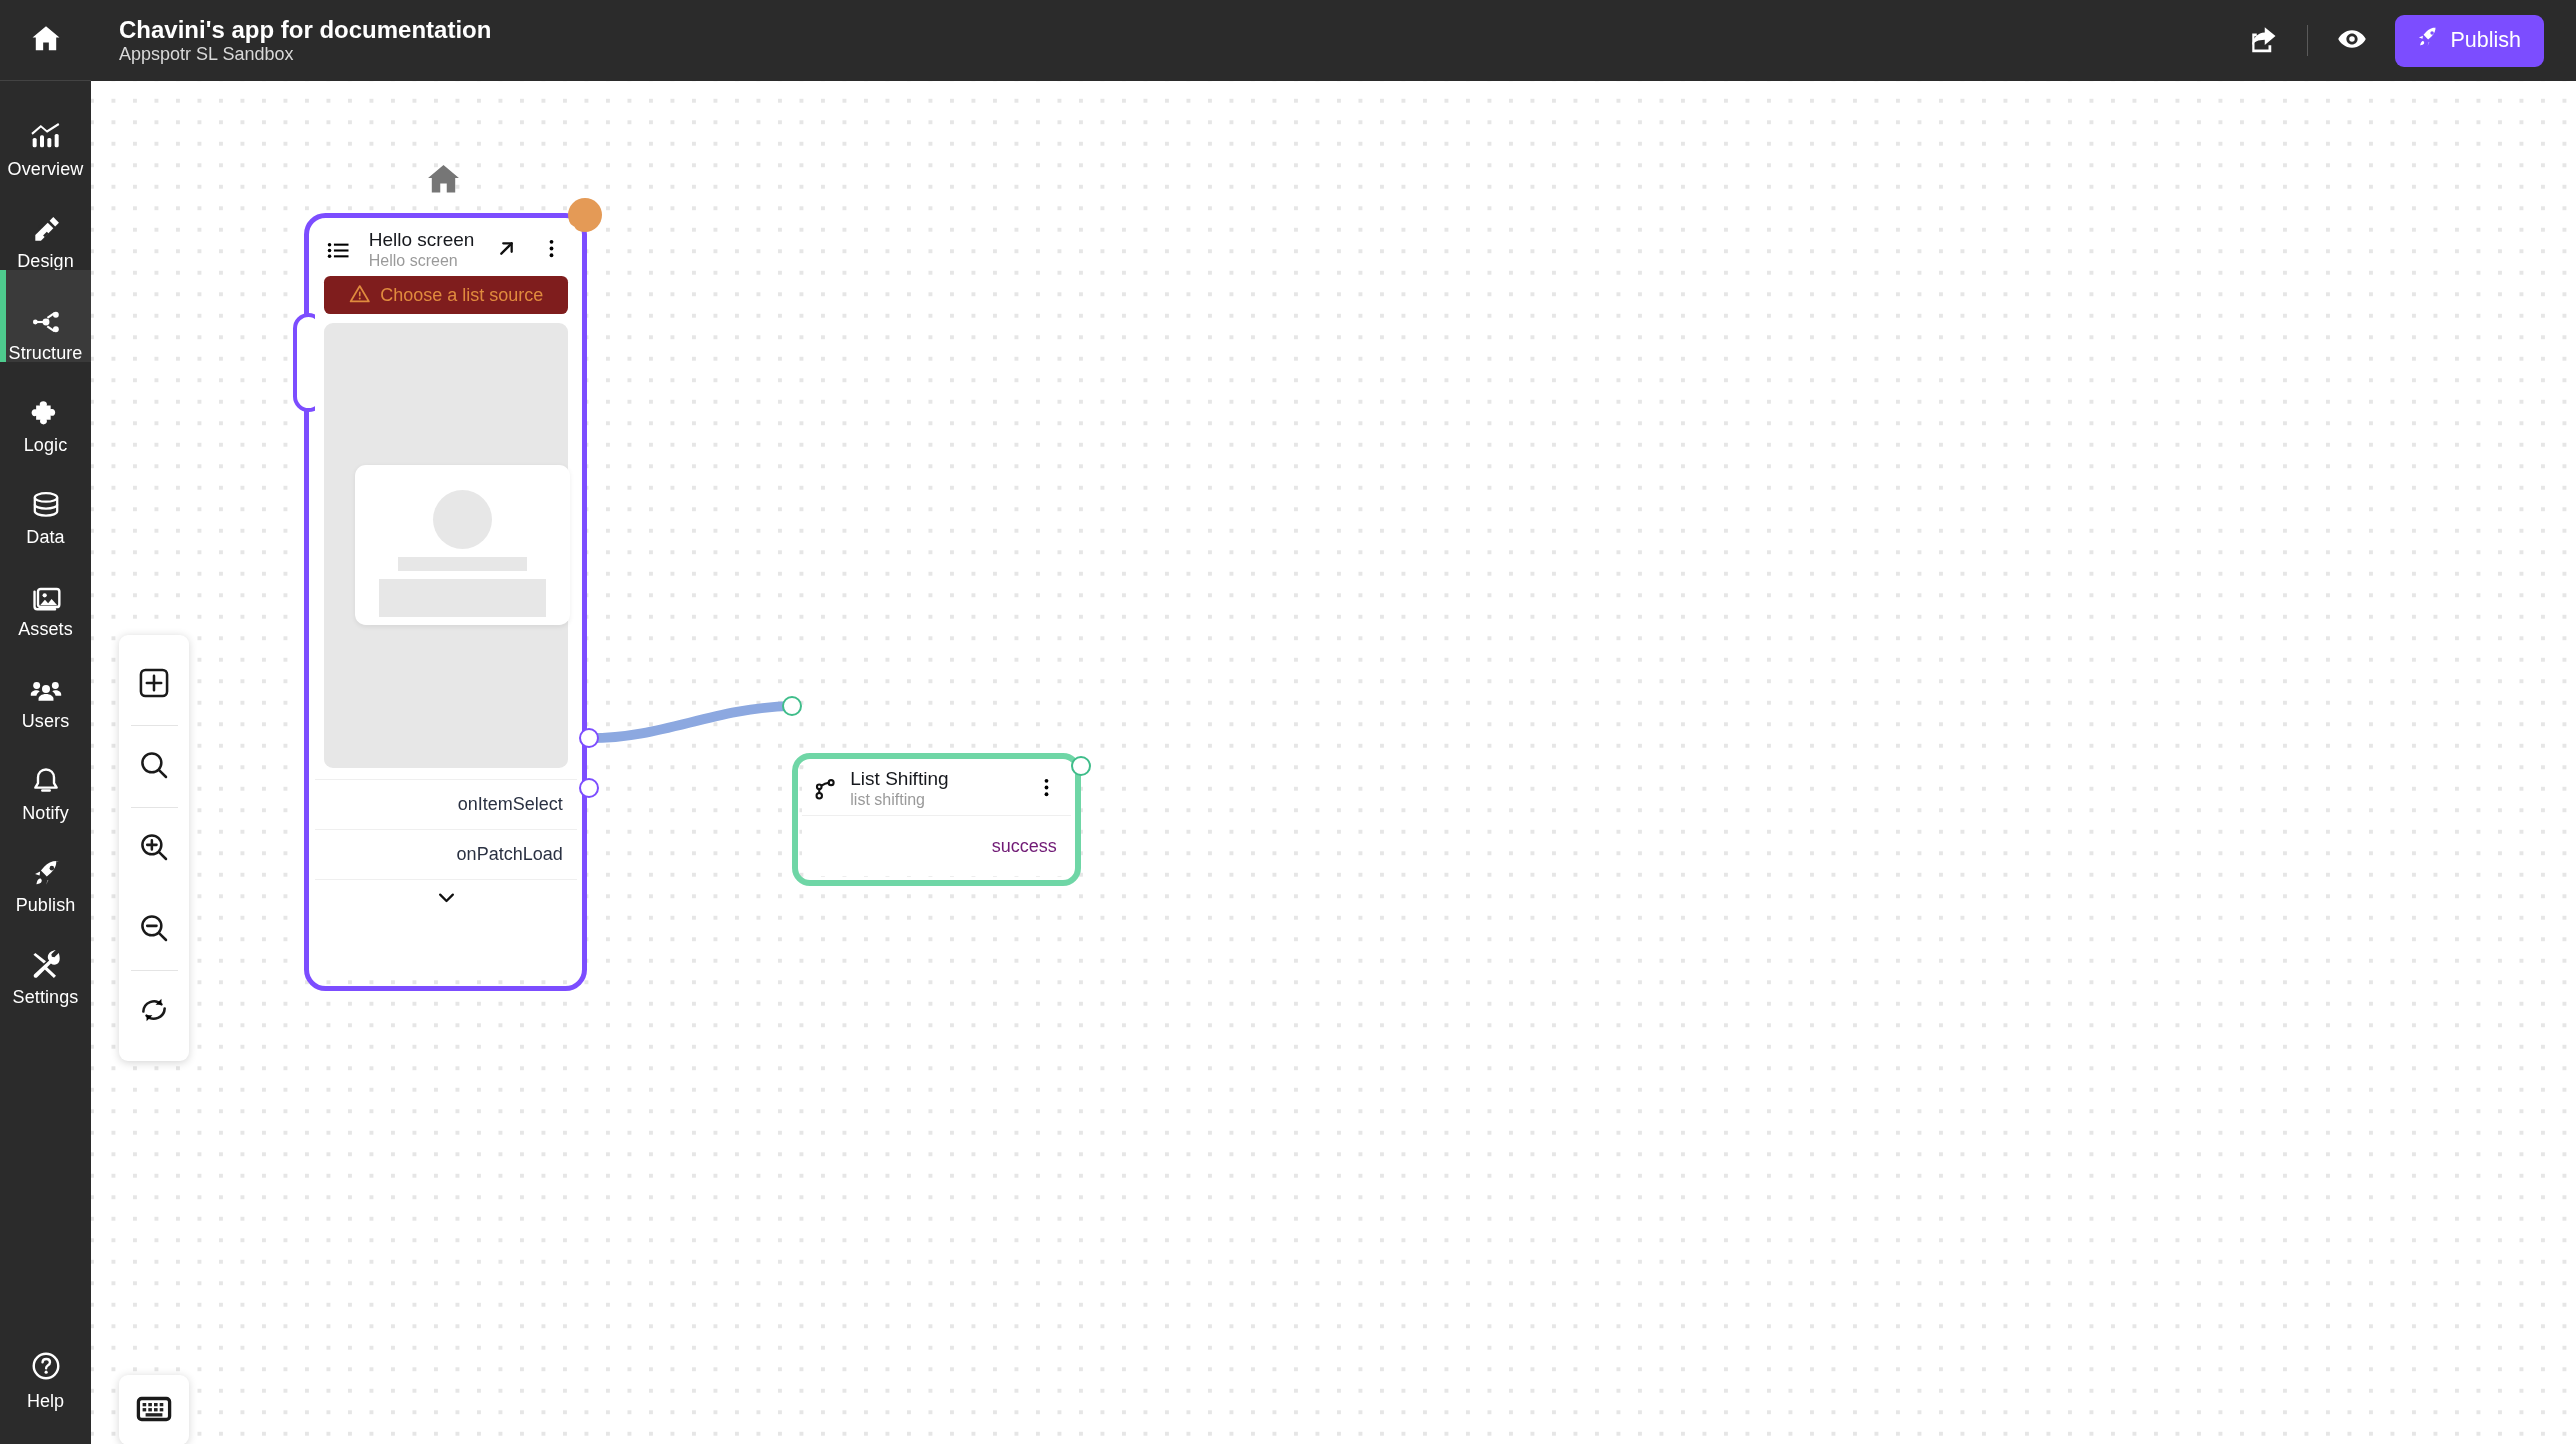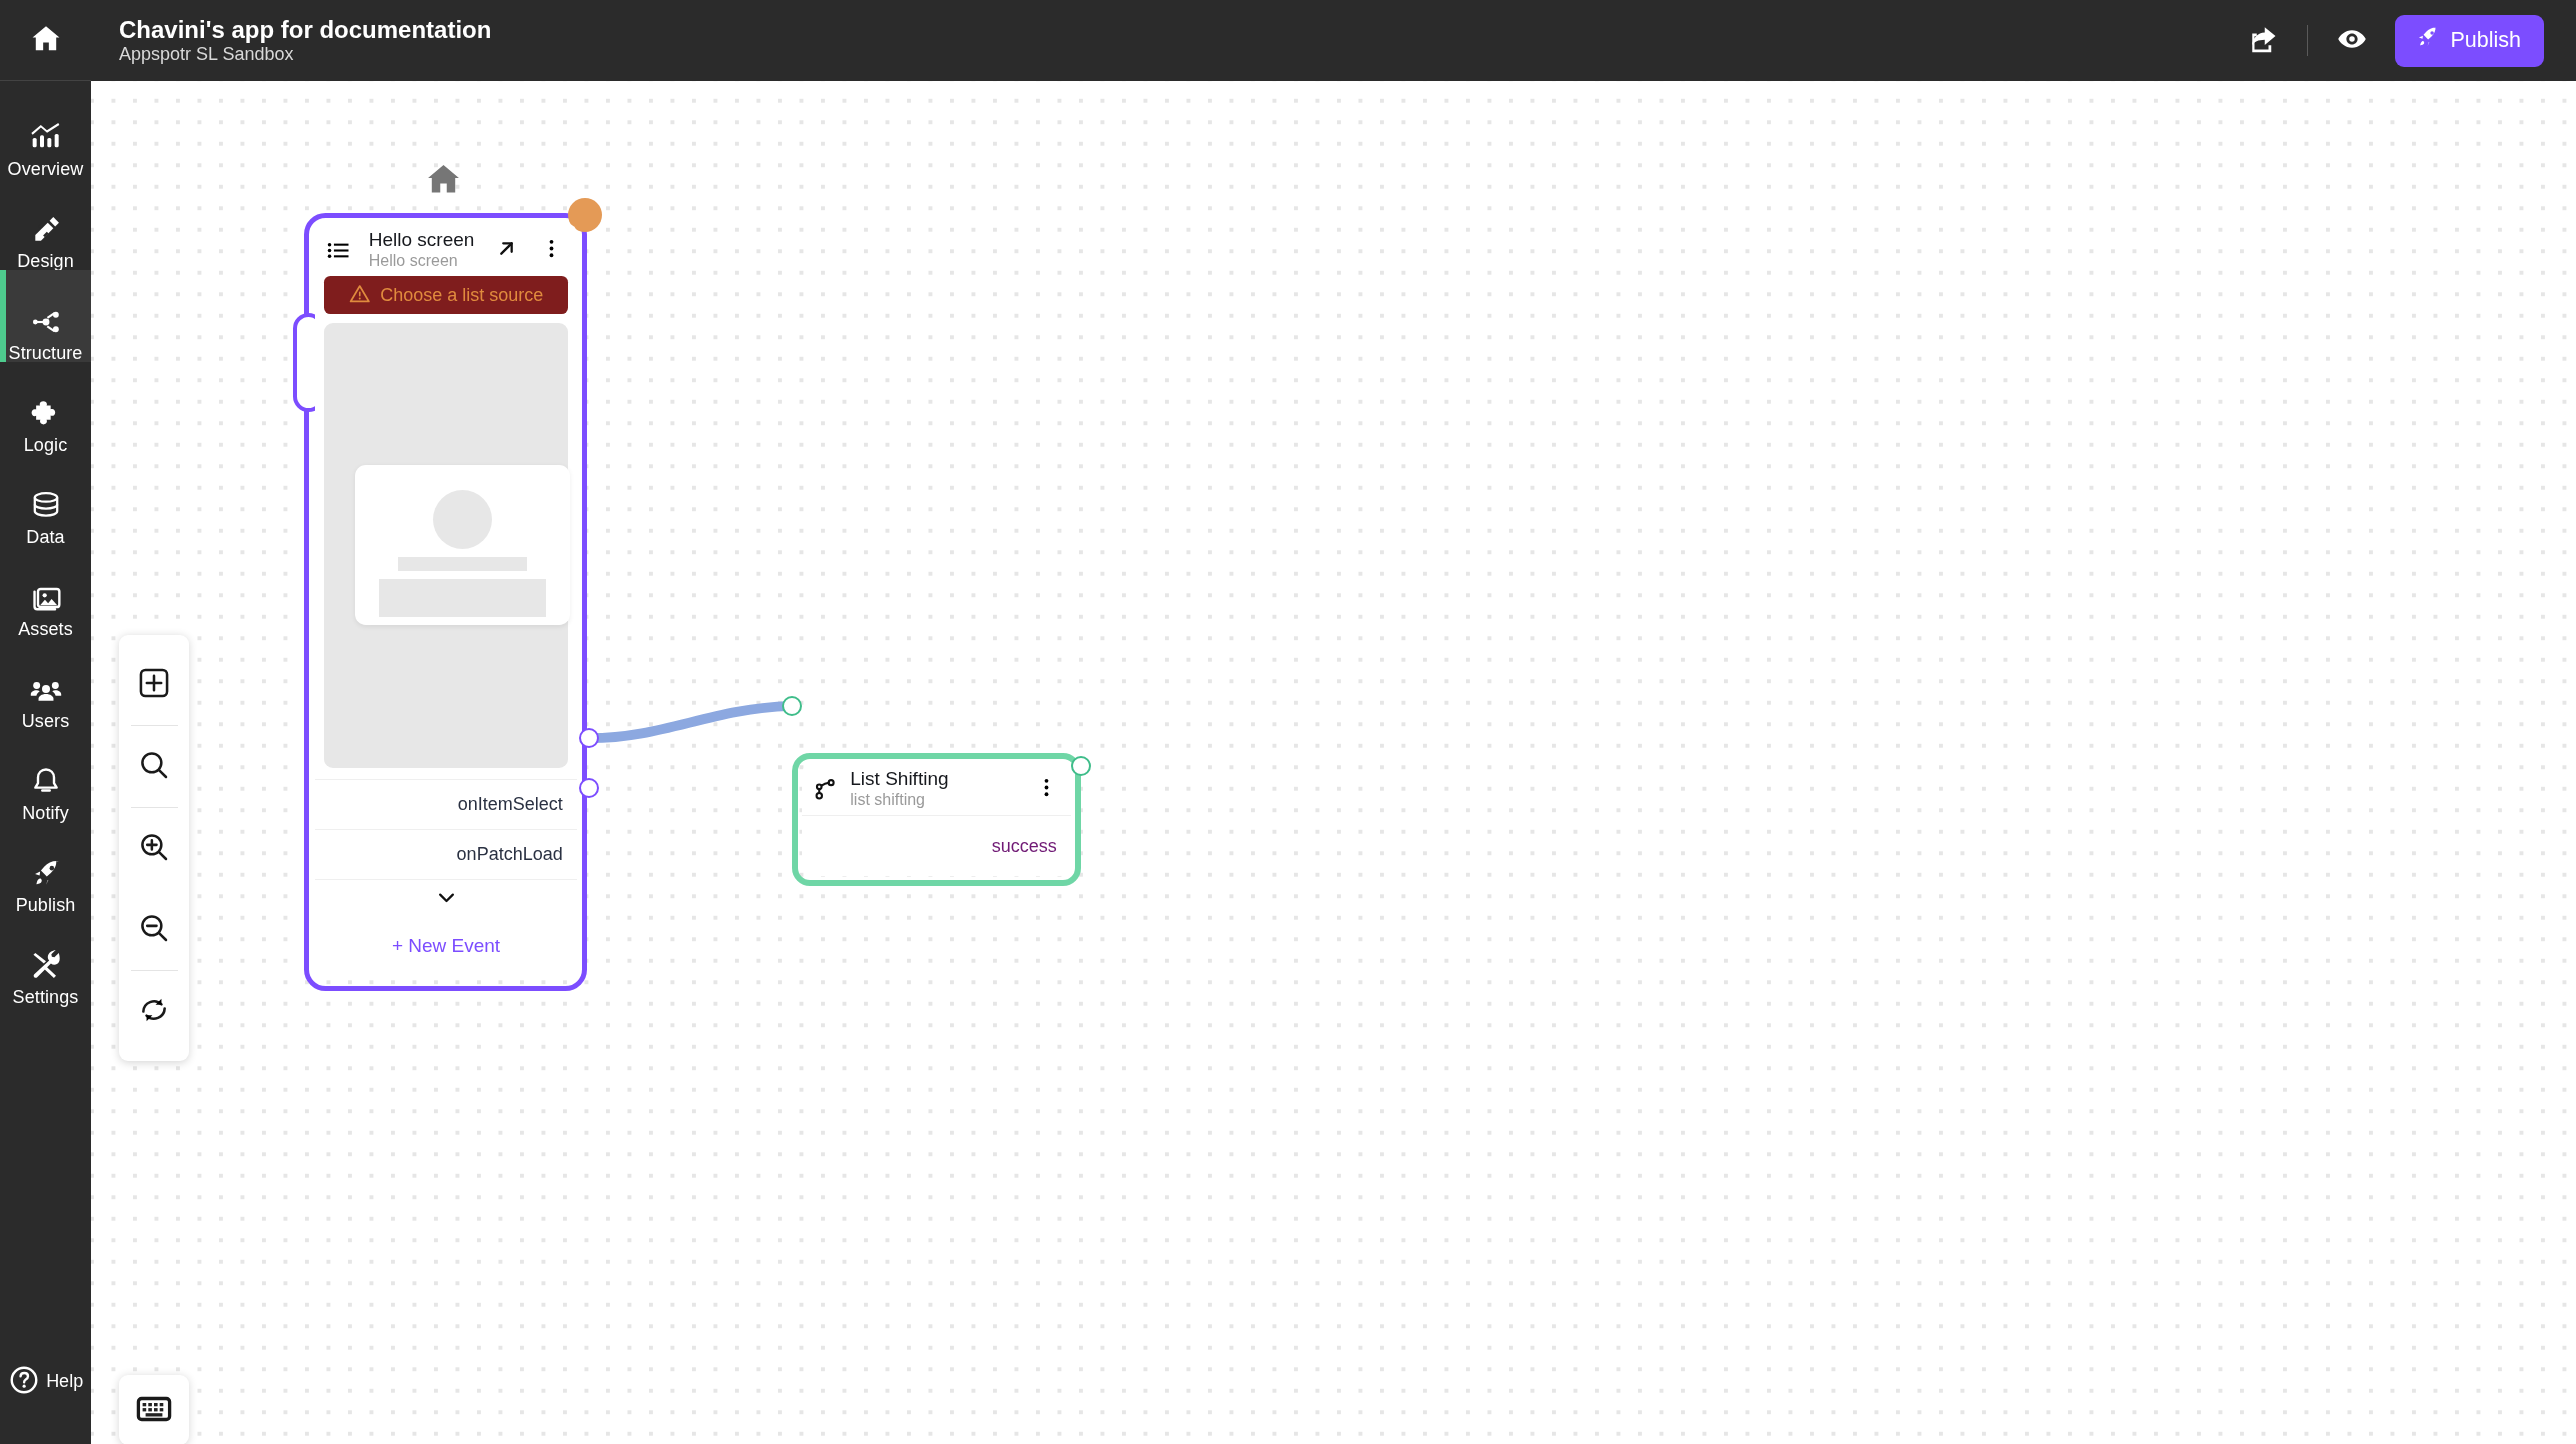--- a/index.html
+++ b/index.html
@@ -44,21 +44,21 @@
     content: ""; position: absolute; left: 0; top: 0; bottom: 0;
     width: 6.3px; background: #4ecb8e;
   }
   .rail-item .ic { width: 32px; height: 32px; display: block; }
   .rail-item .ic svg { width: 32px; height: 32px; fill: #ffffff; stroke: none; }
   .rail-item .lbl { font-size: 18px; line-height: 1; letter-spacing: 0.1px; }
 
   .rail-spacer { flex: 1 1 auto; }
   .rail-help {
     height: 108px;
-    display: flex; align-items: center; justify-content: center;
+    display: flex; flex-direction: column; align-items: center; justify-content: center;
     gap: 6.3px; color: #fff; cursor: pointer; padding-bottom: 20px;
   }
   .rail-help svg { width: 32px; height: 32px; fill: #ffffff; }
   .rail-help .lbl { font-size: 18px; }
 
   
   .right { flex: 1 1 auto; display: flex; flex-direction: column; position: relative; }
 
   
   .topbar {
@@ -596,23 +596,20 @@
           <div class="event-row">
             <span>onPatchLoad</span>
           </div>
           <div class="chev-row">
             <span>
               <svg viewBox="0 0 24 24">
                   <path d="M5.4 9 12 15.6 18.6 9" fill="none" stroke="#111" stroke-width="2.4" stroke-linecap="round" stroke-linejoin="round"></path>
                 </svg>
             </span>
           </div>
-          <div class="new-event">
-            <span>+ New Event</span>
-          </div>
         </div>
       </div>
 
       <div class="port purple" style="left:488px; top:647px;"></div>
       <div class="port purple" style="left:488px; top:697px;"></div>
 
       <div class="logic-sel"></div>
       <div class="logic-node">
         <div class="logic-head">
           <span class="lh-icon">

